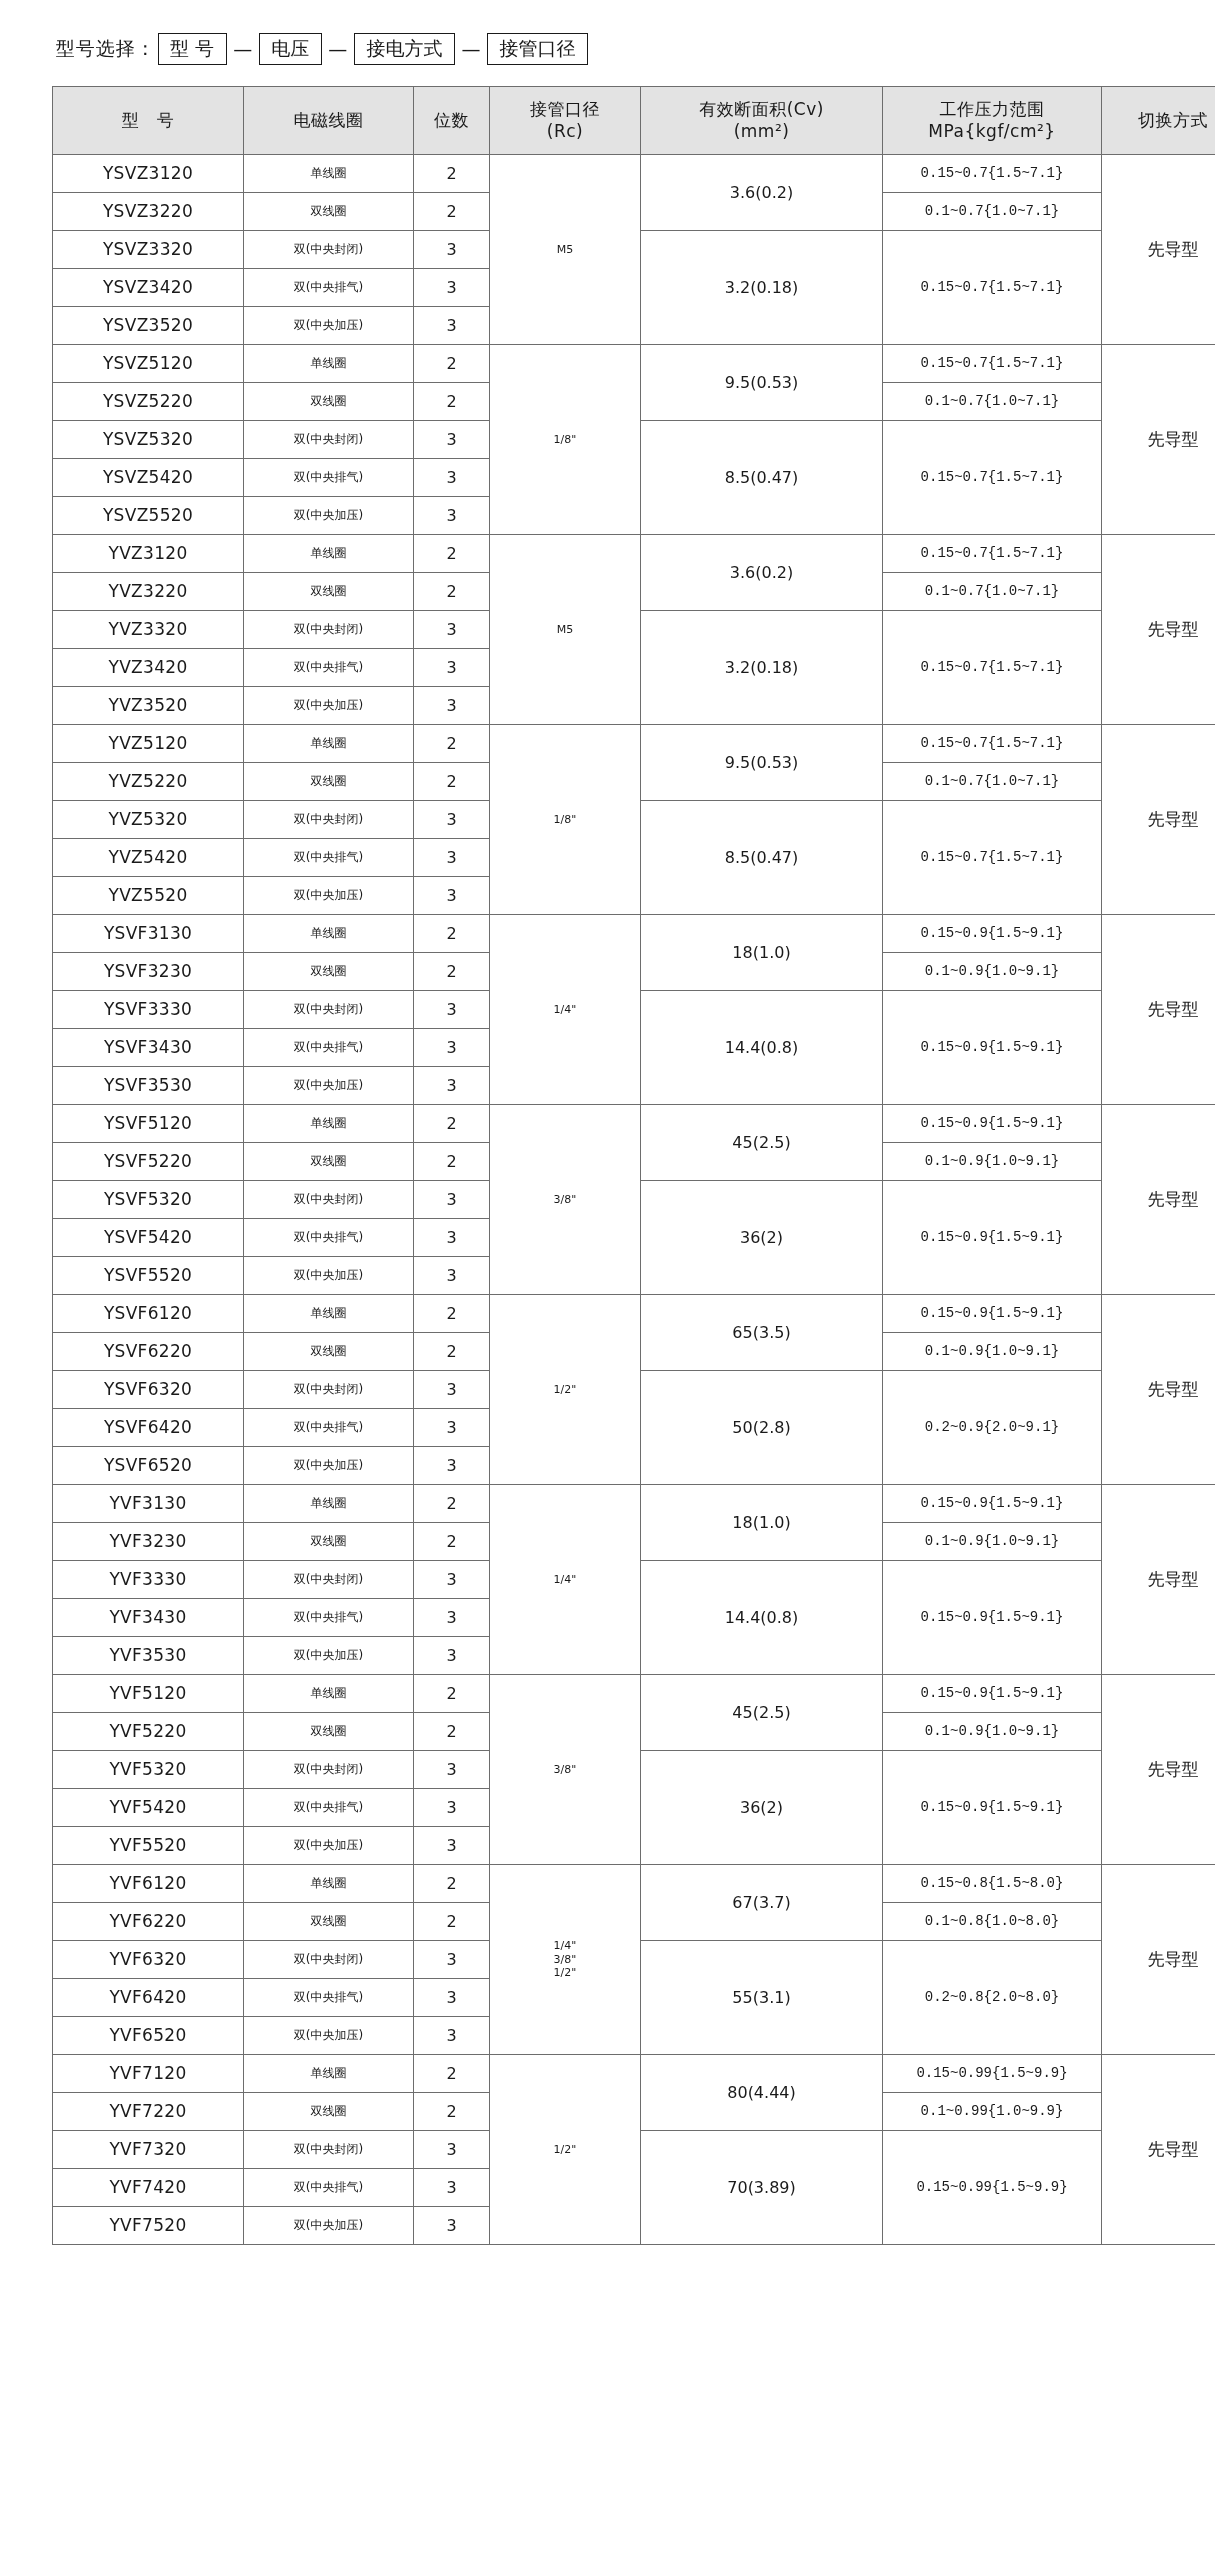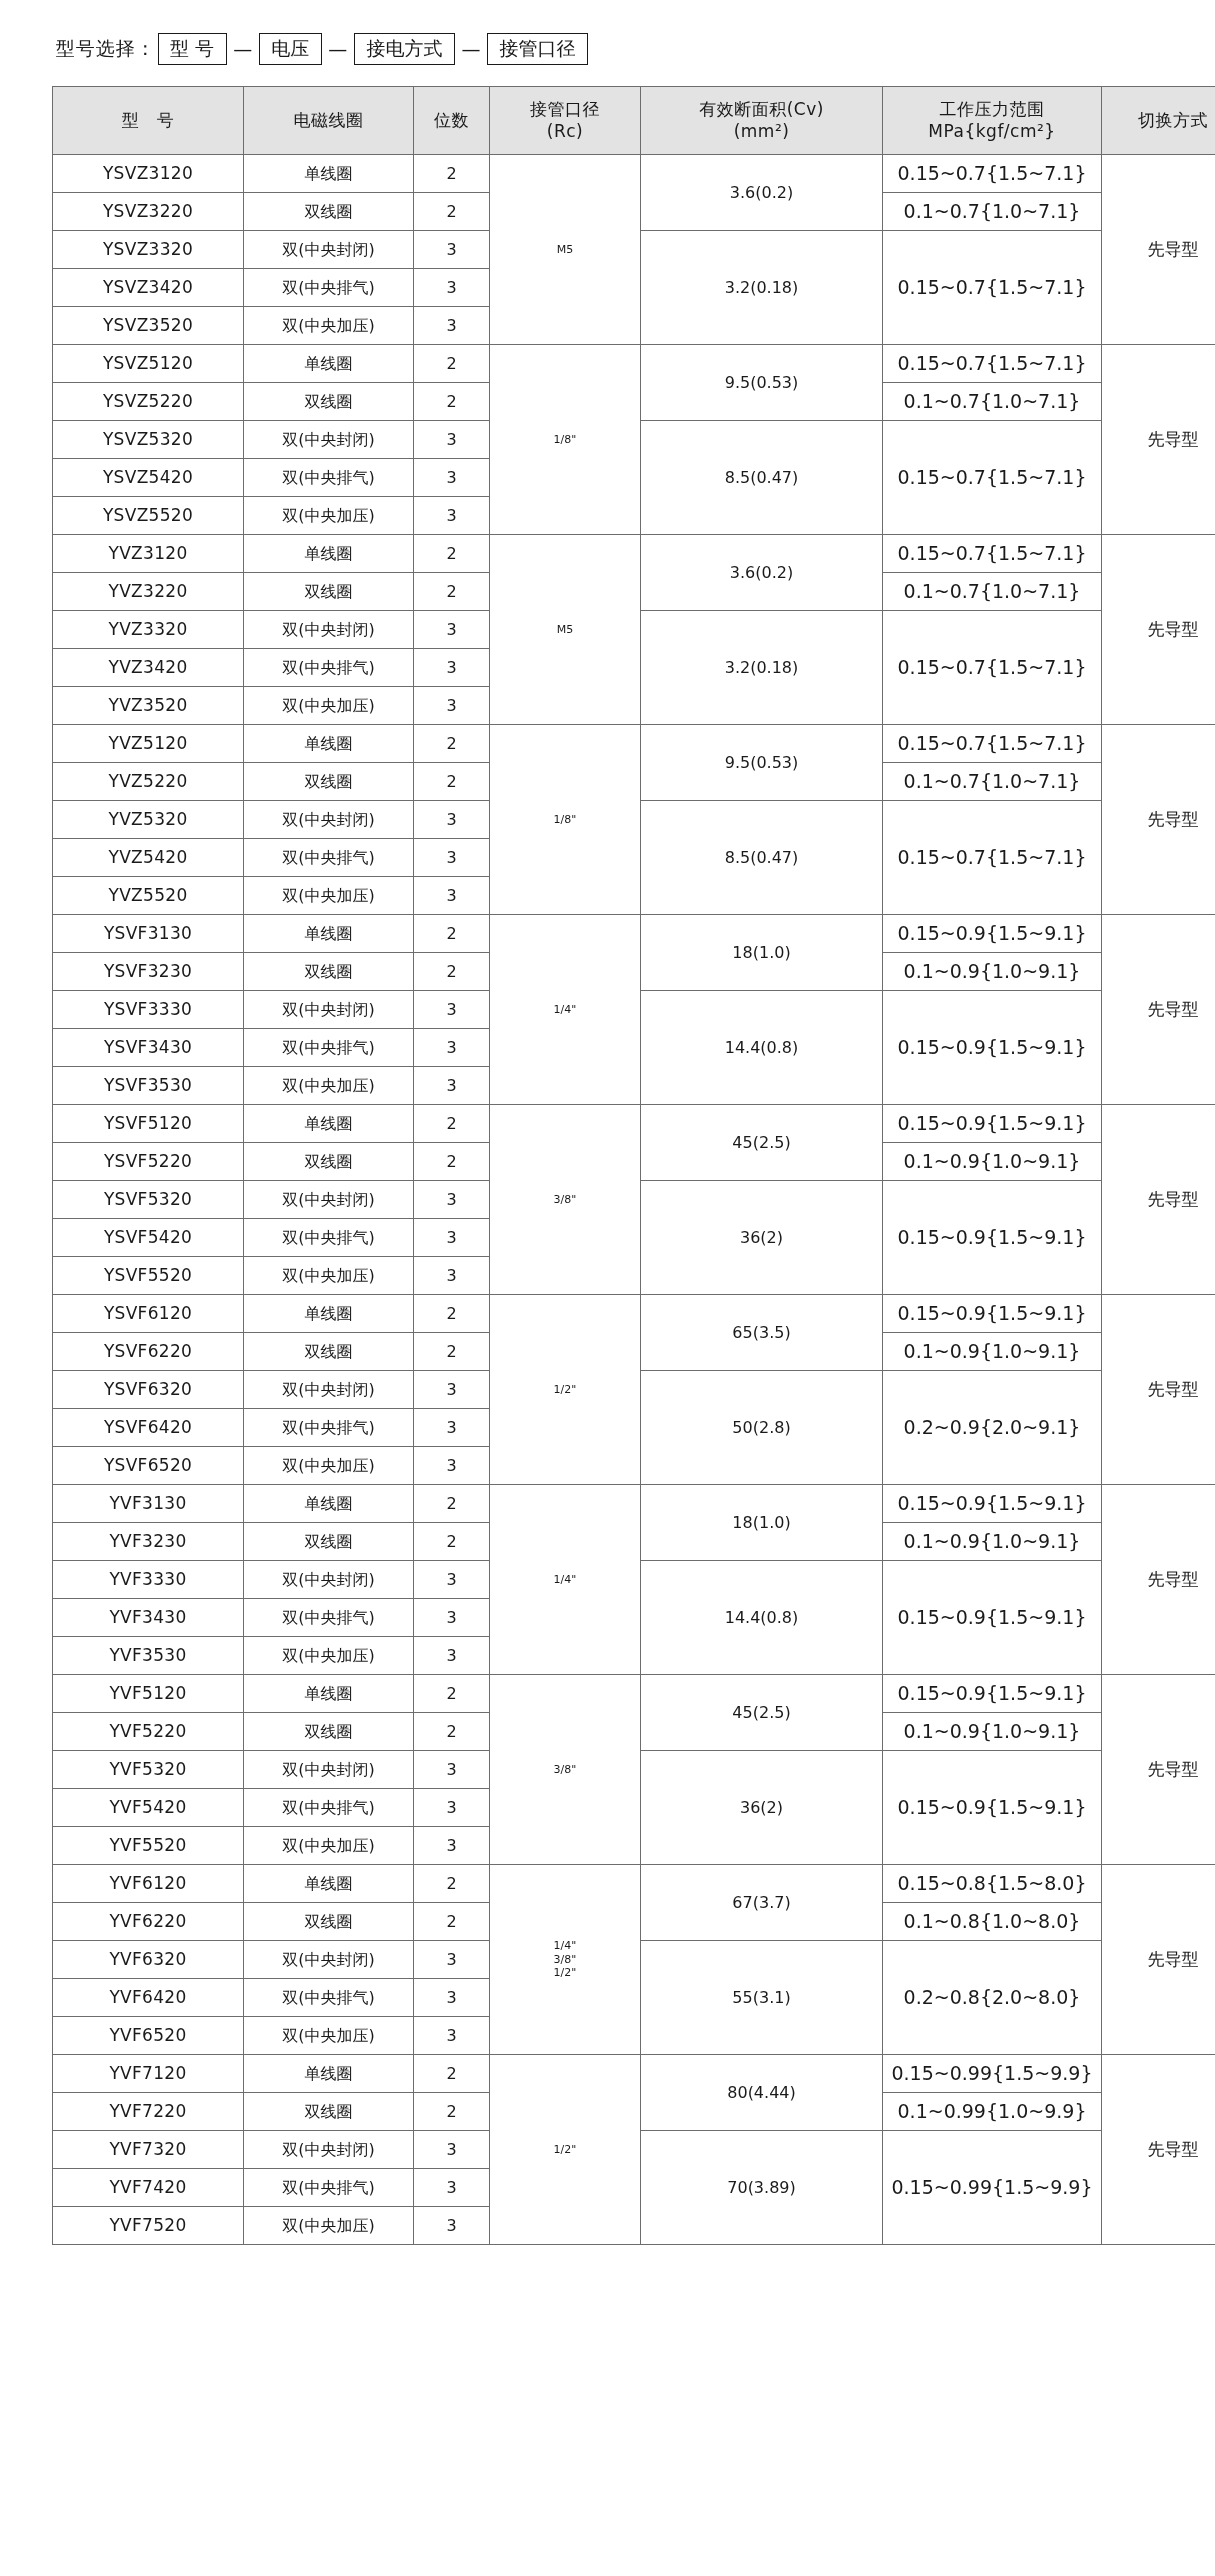--- a/index.html
+++ b/index.html
@@ -58,25 +58,25 @@
     height:67px;
     font-size:17px;
     letter-spacing:0.5px;
   }
   td.model{
     text-align:left;
     padding-left:13.3px;
     font-size:17px;
     letter-spacing:0.3px;
   }
-  td.coil{font-size:16px;}
+  td.coil{font-size:12px;}
   td.pos{font-size:16px;}
   td.port{font-size:11px;}
   td.cv{font-size:16px;}
-  td.press{font-size:19px;}
+  td.press{font-size:14px;font-family:Liberation Mono, monospace;}
   td.type{font-size:17px;}
   .grp-top td{border-top:1px solid #3a3a3a;}
   .two-line{display:block;line-height:1.25;}
   
   .notes{
     margin-top:17px;
     font-size:15.7px;
     line-height:1.9;
     padding-left:5.7px;
   }

